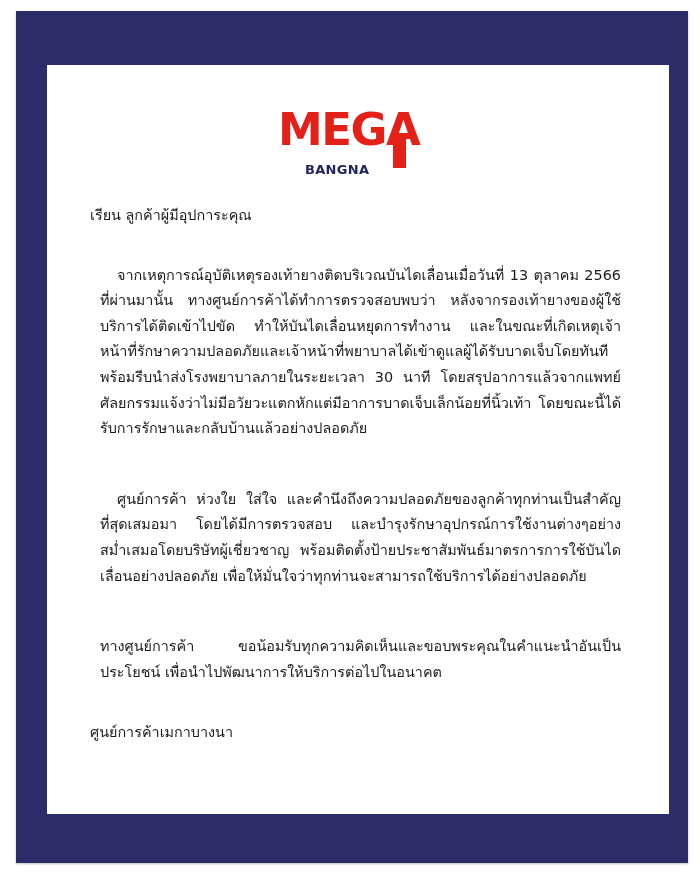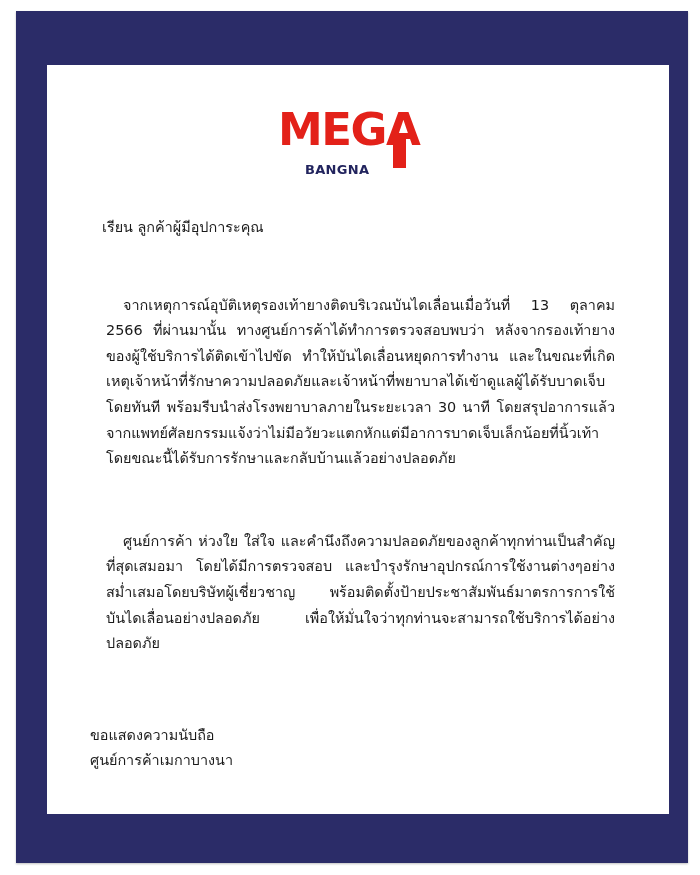--- a/index.html
+++ b/index.html
@@ -89,26 +89,26 @@
   #letter-body {
     position: absolute;
     left: 43px;
     top: 138px;
     width: 541px;
     color: #1a1a1a;
     font-size: 14.4px;
     line-height: 25.6px;
   }
   .salutation-line {
-    margin: 12px;
+    margin: 0;
     font-size: 14.4px;
     line-height: 25.6px;
   }
   .para {
-    margin: 16px;
+    margin: 10px;
     text-indent: 17px;
     text-align: justify;
     font-size: 14.4px;
     line-height: 25.6px;
     word-break: break-word;
   }
   .para.no-indent { text-indent: 0; }
   .gap-lg { height: 24px; }
   .gap-md { height: 25px; }
   .closing-line {
@@ -137,21 +137,21 @@
       <div class="gap-lg"></div>
 
       <p class="para">จากเหตุการณ์อุบัติเหตุรองเท้ายางติดบริเวณบันไดเลื่อนเมื่อวันที่ 13 ตุลาคม 2566 ที่ผ่านมานั้น ทางศูนย์การค้าได้ทำการตรวจสอบพบว่า หลังจากรองเท้ายางของผู้ใช้บริการได้ติดเข้าไปขัด ทำให้บันไดเลื่อนหยุดการทำงาน และในขณะที่เกิดเหตุเจ้าหน้าที่รักษาความปลอดภัยและเจ้าหน้าที่พยาบาลได้เข้าดูแลผู้ได้รับบาดเจ็บโดยทันที พร้อมรีบนำส่งโรงพยาบาลภายในระยะเวลา 30 นาที โดยสรุปอาการแล้วจากแพทย์ศัลยกรรมแจ้งว่าไม่มีอวัยวะแตกหักแต่มีอาการบาดเจ็บเล็กน้อยที่นิ้วเท้า โดยขณะนี้ได้รับการรักษาและกลับบ้านแล้วอย่างปลอดภัย</p>
 
       <div class="gap-md"></div>
 
       <p class="para">ศูนย์การค้า ห่วงใย ใส่ใจ และคำนึงถึงความปลอดภัยของลูกค้าทุกท่านเป็นสำคัญที่สุดเสมอมา โดยได้มีการตรวจสอบ และบำรุงรักษาอุปกรณ์การใช้งานต่างๆอย่างสม่ำเสมอโดยบริษัทผู้เชี่ยวชาญ พร้อมติดตั้งป้ายประชาสัมพันธ์มาตรการการใช้บันไดเลื่อนอย่างปลอดภัย เพื่อให้มั่นใจว่าทุกท่านจะสามารถใช้บริการได้อย่างปลอดภัย</p>
 
       <div class="gap-md"></div>
 
+      <p class="para no-indent">ทางศูนย์การค้า ขอน้อมรับทุกความคิดเห็นและขอบพระคุณในคำแนะนำอันเป็นประโยชน์ เพื่อนำไปพัฒนาการให้บริการต่อไปในอนาคต</p>
 
       <div class="gap-md"></div>
 
-      <p class="closing-line">ขอแสดงความนับถือ</p>
       <p class="closing-line">ศูนย์การค้าเมกาบางนา</p>
     </div>
 
   </div>
 </div>
 
 </body></html>

